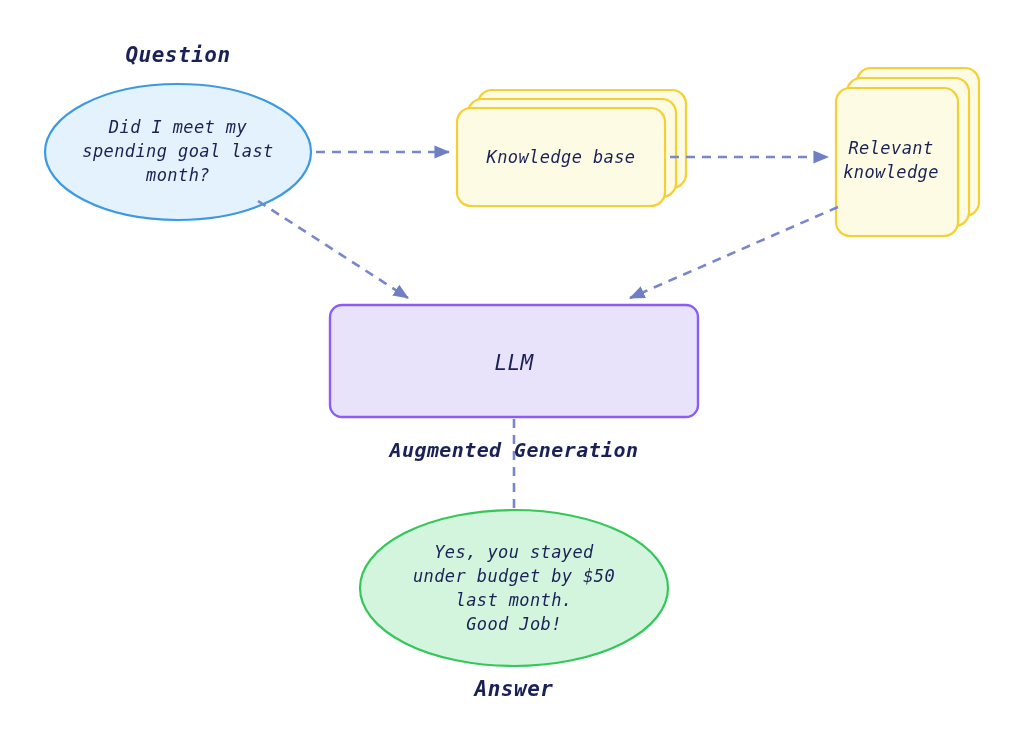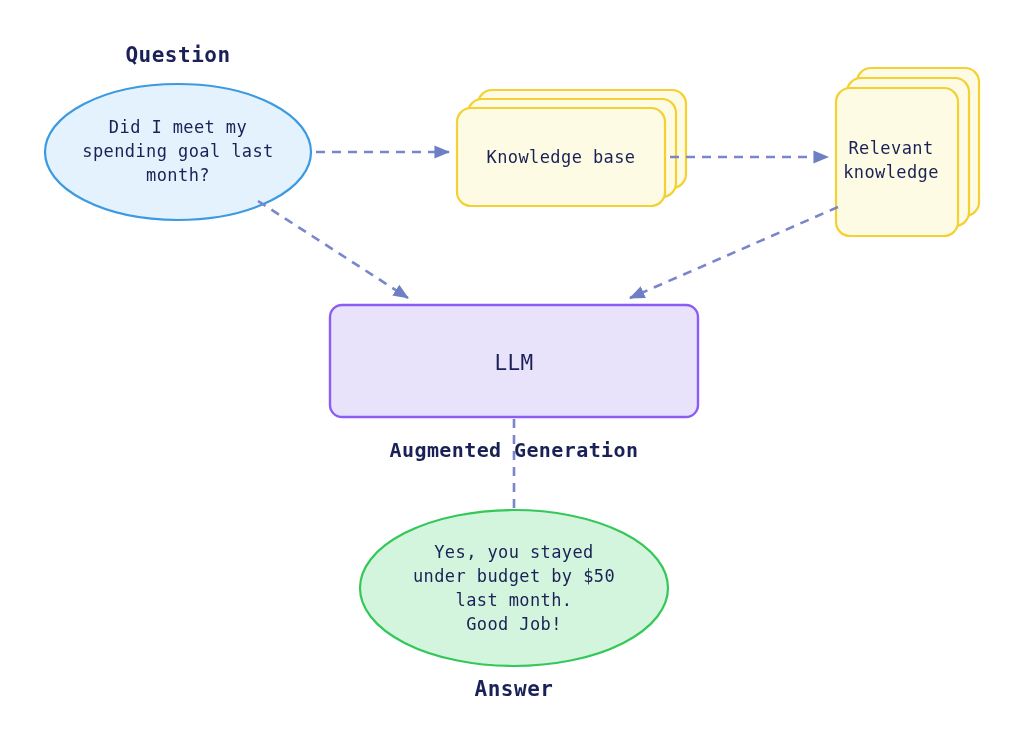--- a/index.html
+++ b/index.html
@@ -11,20 +11,21 @@
     width: 1024px;
     height: 736px;
     overflow: hidden;
     font-family: "DejaVu Sans Mono", monospace;
   }
   #diagram-root {
     position: relative;
     width: 1024px;
     height: 736px;
     background: #ffffff;
+    font-style: italic;
   }
   svg.diagram-canvas {
     display: block;
     width: 1024px;
     height: 736px;
   }
   .node-label {
     font-family: "DejaVu Sans Mono", monospace;
     font-size: 17px;
     fill: #1a2156;

